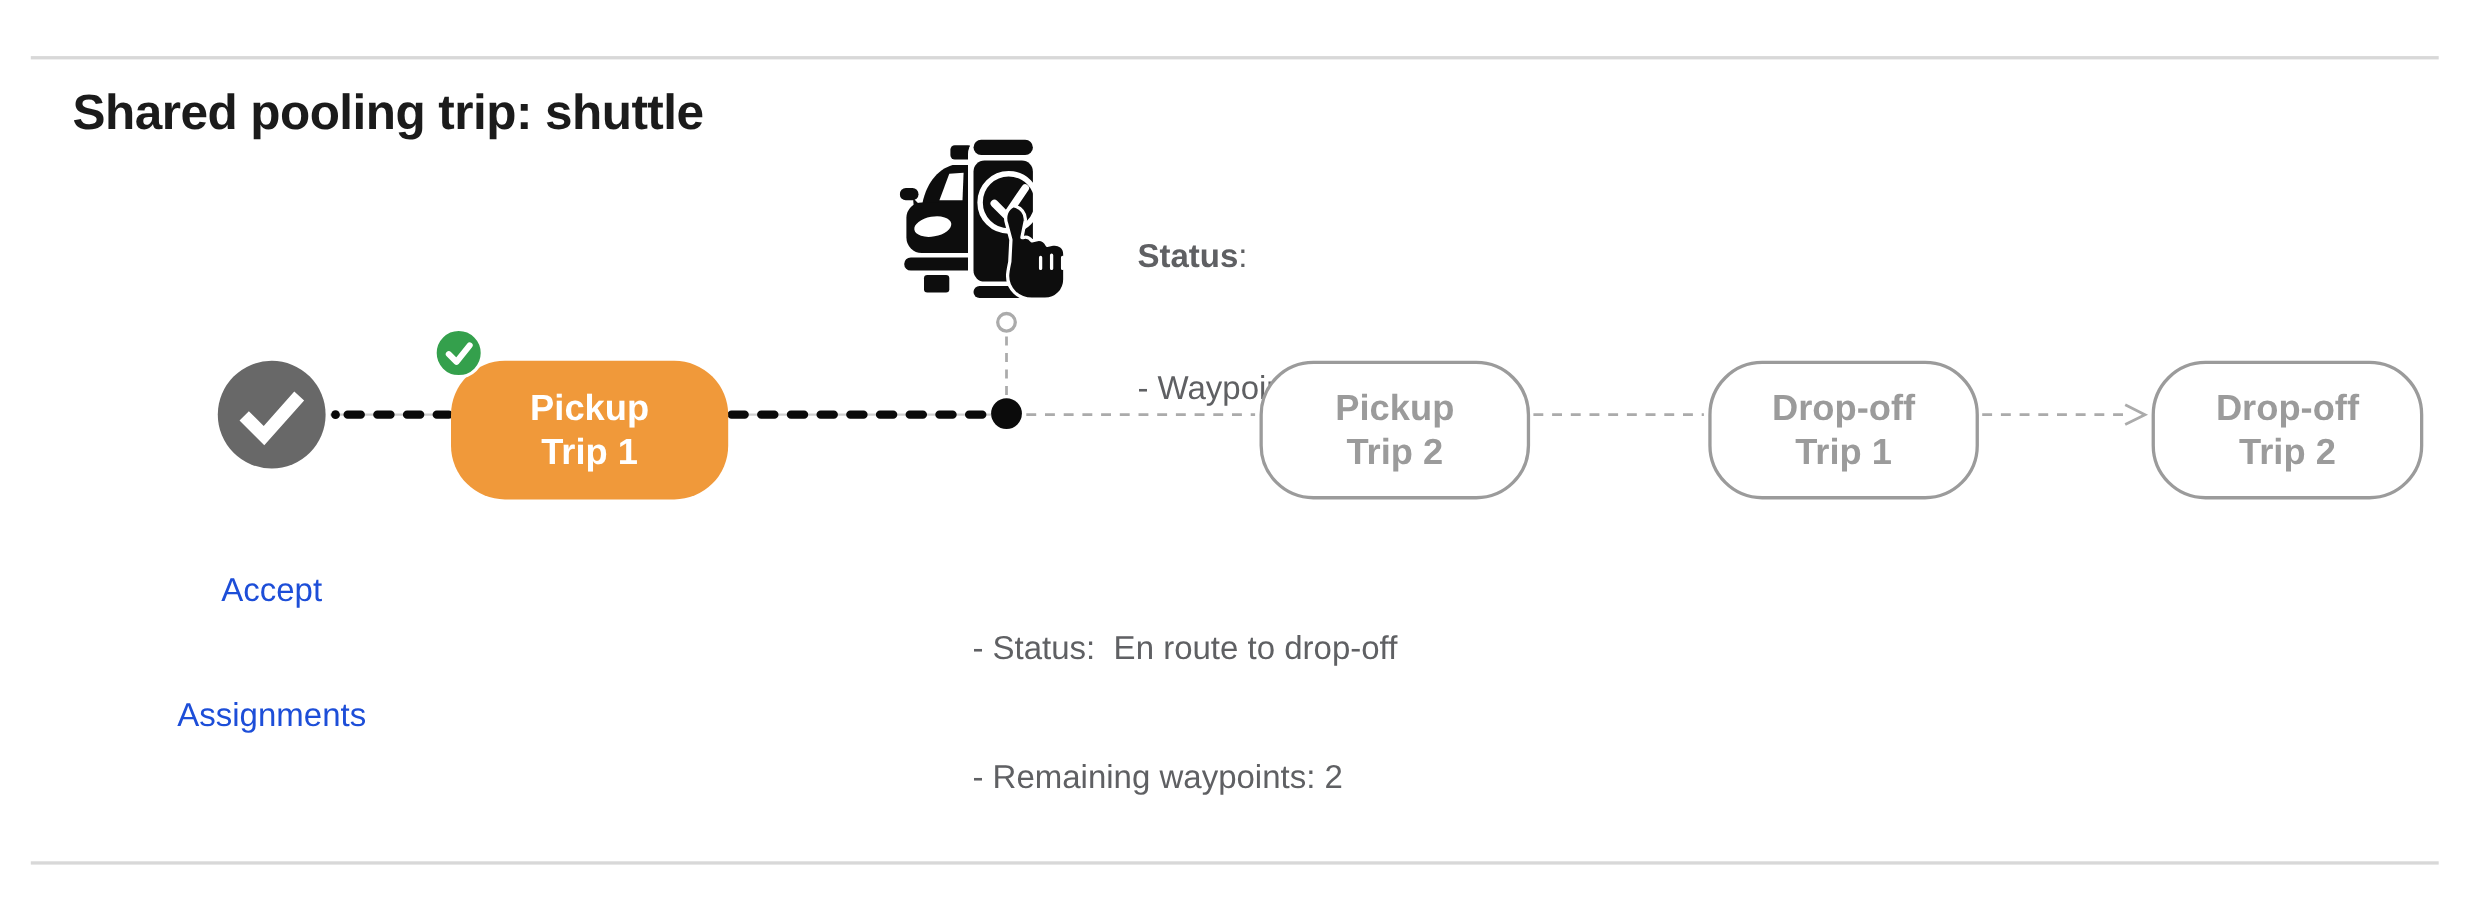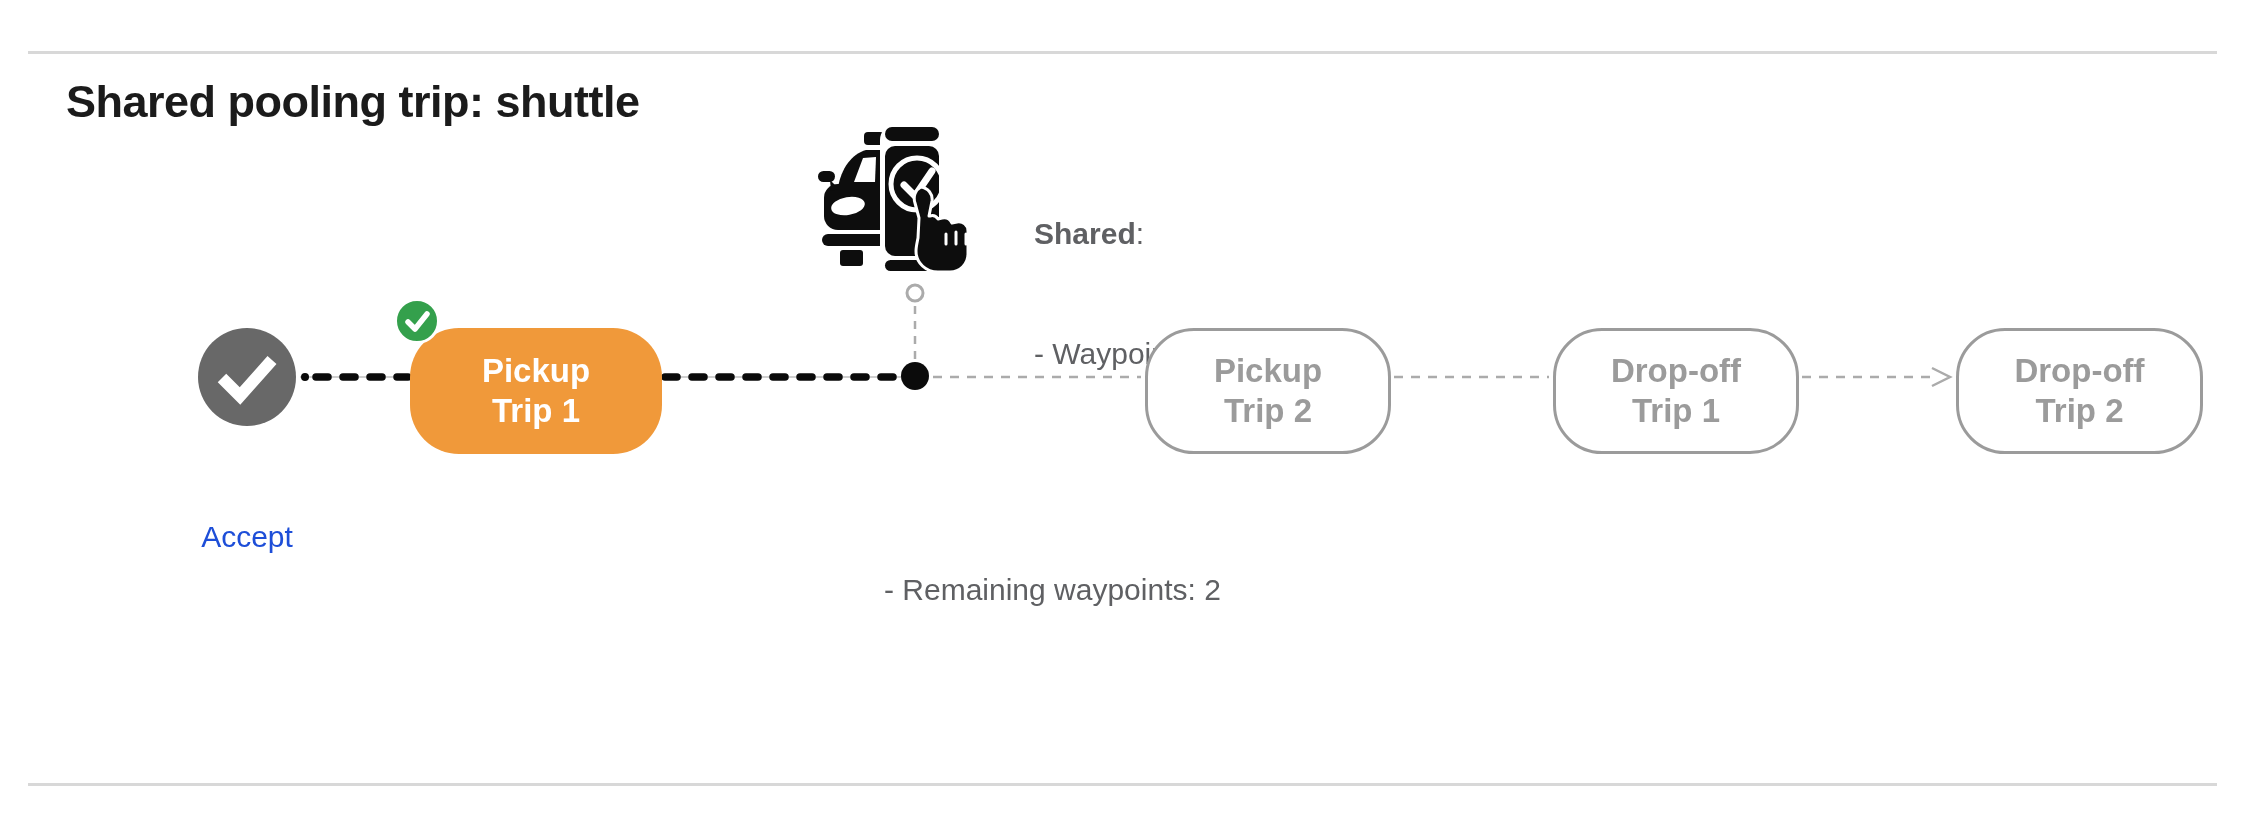--- a/index.html
+++ b/index.html
@@ -101,31 +101,32 @@
         <path d="M86,61 L97,72 L114,47" fill="none" stroke="#ffffff" stroke-width="7" stroke-linecap="round" stroke-linejoin="round"></path>
       </g>
       <g>
         <path d="M103,63 c-6,3 -8,10 -6,16 l4,15 -1,20 c-1,5 -2,9 -2,13 c0,12 10,21 22,21 l12,0 c10,0 18,-8 18,-18 l0,-23 c0,-6 -5,-10 -11,-9 l-5,1 c-2,-4 -6,-6 -10,-5 l-4,1 c-2,-3 -5,-4 -8,-3 l-1,0 l3,-15 c1,-7 -4,-13 -11,-14 z" fill="#0D0D0D" stroke="#ffffff" stroke-width="3" stroke-linejoin="round"></path>
         <path d="M128,110 l0,10 M138,108 l0,12 M148,110 l0,10" fill="none" stroke="#ffffff" stroke-width="3" stroke-linecap="round"></path>
       </g>
     </svg>
   </div>
 
   <div class="note vehicle-note">
-    <div><span class="b">Shared</span><span>:</span></div>
+    <div><span class="b">Status</span><span>:</span></div>
     <div>- Waypoints: 3</div>
   </div>
 
   <div class="start-node">
     <svg width="98" height="98" viewBox="0 0 98 98">
       <path d="M24,50 L42,68 L74,32" fill="none" stroke="#ffffff" stroke-width="12"></path>
     </svg>
   </div>
   <div class="start-label">
     <div>Accept</div>
+    <div>Assignments</div>
   </div>
 
   <div class="pill active p1">
     <div>Pickup</div>
     <div>Trip 1</div>
   </div>
   <div class="badge">
     <svg width="40" height="40" viewBox="0 0 40 40">
       <path d="M11,21 L18,28 L30,13" fill="none" stroke="#ffffff" stroke-width="5.5" stroke-linecap="round" stroke-linejoin="round"></path>
     </svg>
@@ -140,19 +141,20 @@
     <div>Drop-off</div>
     <div>Trip 1</div>
   </div>
 
   <div class="pill upcoming p4">
     <div>Drop-off</div>
     <div>Trip 2</div>
   </div>
 
   <div class="note trip-note">
+    <div>- Status:  En route to drop-off</div>
     <div>- Remaining waypoints: 2</div>
     
     
     
   </div>
 
 </div>
 
 </body></html>

